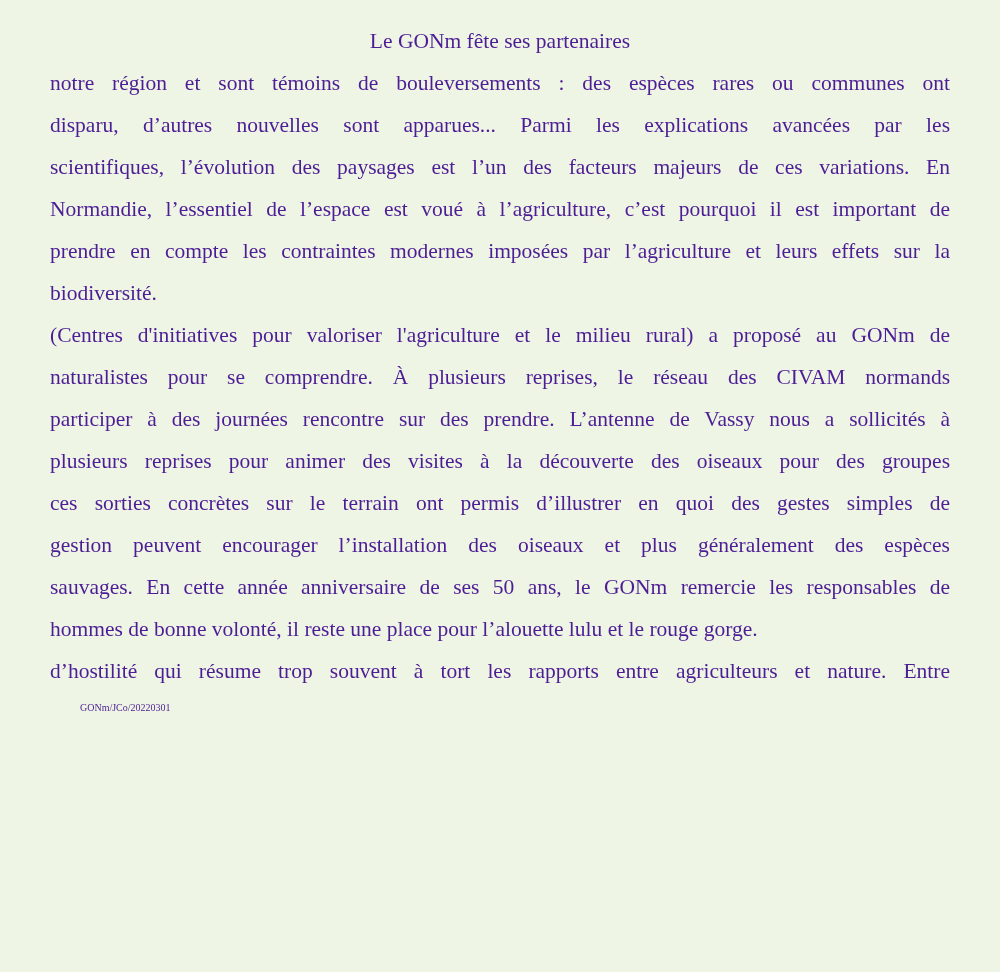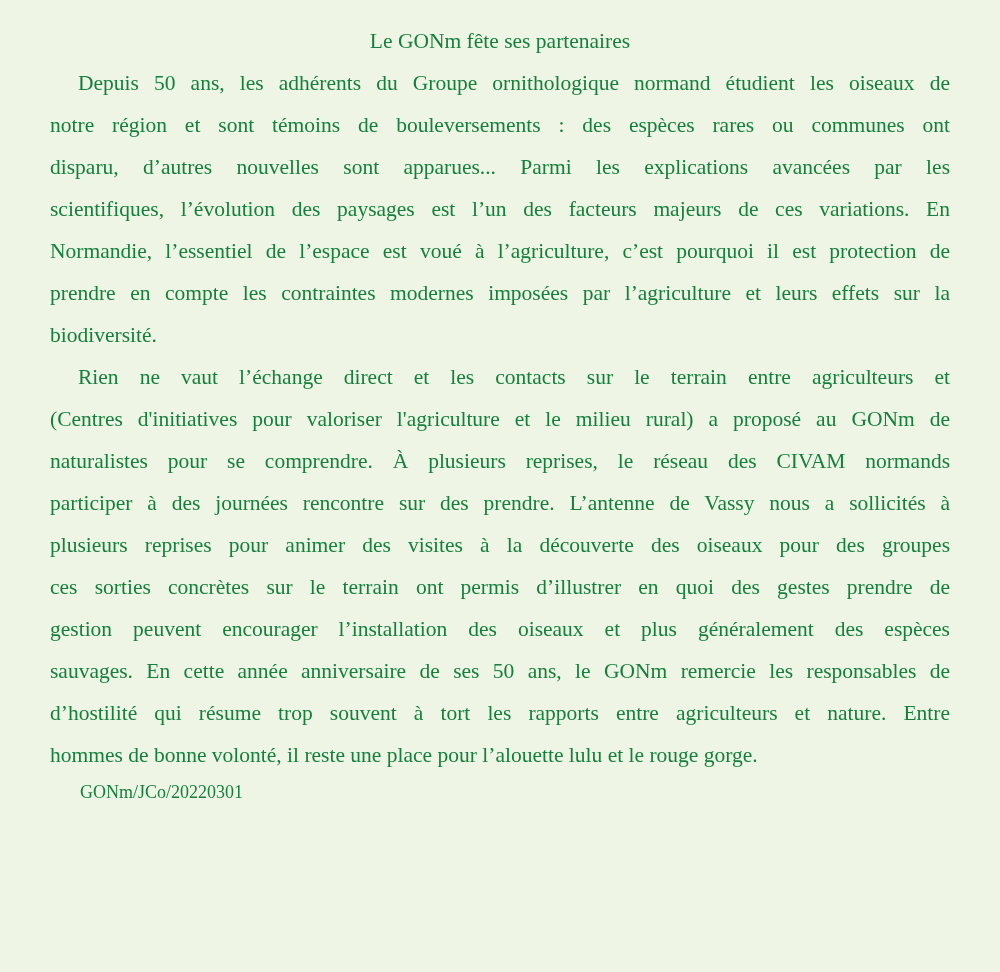--- a/index.html
+++ b/index.html
@@ -5,21 +5,21 @@
   html, body {
     margin: 0;
     padding: 0;
   }
   .page {
     position: relative;
     width: 1000px;
     height: 972px;
     background: #eef5e4;
     font-family: "Liberation Serif", "DejaVu Serif", serif;
-    color: #15803d;
+    color: #4c1d95;
     box-sizing: border-box;
     padding: 20px 50px 0 50px;
     overflow: hidden;
   }
   .doc-line {
     font-size: 21.5px;
     line-height: 42px;
     white-space: nowrap;
   }
   .title-line {
@@ -30,51 +30,49 @@
     text-align-last: justify;
     white-space: normal;
   }
   .body-line.first {
     text-indent: 28px;
   }
   .body-line.last {
     text-align-last: left;
   }
   .signature {
-    font-size: 18px;
+    font-size: 10px;
     line-height: 32px;
     padding-left: 30px;
     text-align: left;
   }
 </style>
 </head>
 <body>
 
 <div class="page">
 
   <div class="doc-line title-line">Le GONm fête ses partenaires</div>
 
   <div>
-    <div class="doc-line body-line first">Depuis 50 ans, les adhérents du Groupe ornithologique normand étudient les oiseaux de</div>
     <div class="doc-line body-line">notre région et sont témoins de bouleversements : des espèces rares ou communes ont</div>
     <div class="doc-line body-line">disparu, d’autres nouvelles sont apparues... Parmi les explications avancées par les</div>
     <div class="doc-line body-line">scientifiques, l’évolution des paysages est l’un des facteurs majeurs de ces variations. En</div>
-    <div class="doc-line body-line">Normandie, l’essentiel de l’espace est voué à l’agriculture, c’est pourquoi il est protection de</div>
+    <div class="doc-line body-line">Normandie, l’essentiel de l’espace est voué à l’agriculture, c’est pourquoi il est important de</div>
     <div class="doc-line body-line">prendre en compte les contraintes modernes imposées par l’agriculture et leurs effets sur la</div>
     <div class="doc-line body-line last">biodiversité.</div>
   </div>
 
   <div>
-    <div class="doc-line body-line first">Rien ne vaut l’échange direct et les contacts sur le terrain entre agriculteurs et</div>
     <div class="doc-line body-line">(Centres d'initiatives pour valoriser l'agriculture et le milieu rural) a proposé au GONm de</div>
     <div class="doc-line body-line">naturalistes pour se comprendre. À plusieurs reprises, le réseau des CIVAM normands</div>
     <div class="doc-line body-line">participer à des journées rencontre sur des prendre. L’antenne de Vassy nous a sollicités à</div>
     <div class="doc-line body-line">plusieurs reprises pour animer des visites à la découverte des oiseaux pour des groupes</div>
-    <div class="doc-line body-line">ces sorties concrètes sur le terrain ont permis d’illustrer en quoi des gestes prendre de</div>
+    <div class="doc-line body-line">ces sorties concrètes sur le terrain ont permis d’illustrer en quoi des gestes simples de</div>
     <div class="doc-line body-line">gestion peuvent encourager l’installation des oiseaux et plus généralement des espèces</div>
     <div class="doc-line body-line">sauvages. En cette année anniversaire de ses 50 ans, le GONm remercie les responsables de</div>
+    <div class="doc-line body-line last">hommes de bonne volonté, il reste une place pour l’alouette lulu et le rouge gorge.</div>
     <div class="doc-line body-line">d’hostilité qui résume trop souvent à tort les rapports entre agriculteurs et nature. Entre</div>
-    <div class="doc-line body-line last">hommes de bonne volonté, il reste une place pour l’alouette lulu et le rouge gorge.</div>
   </div>
 
   <div class="doc-line signature">GONm/JCo/20220301</div>
 
 </div>
 
 </body></html>

